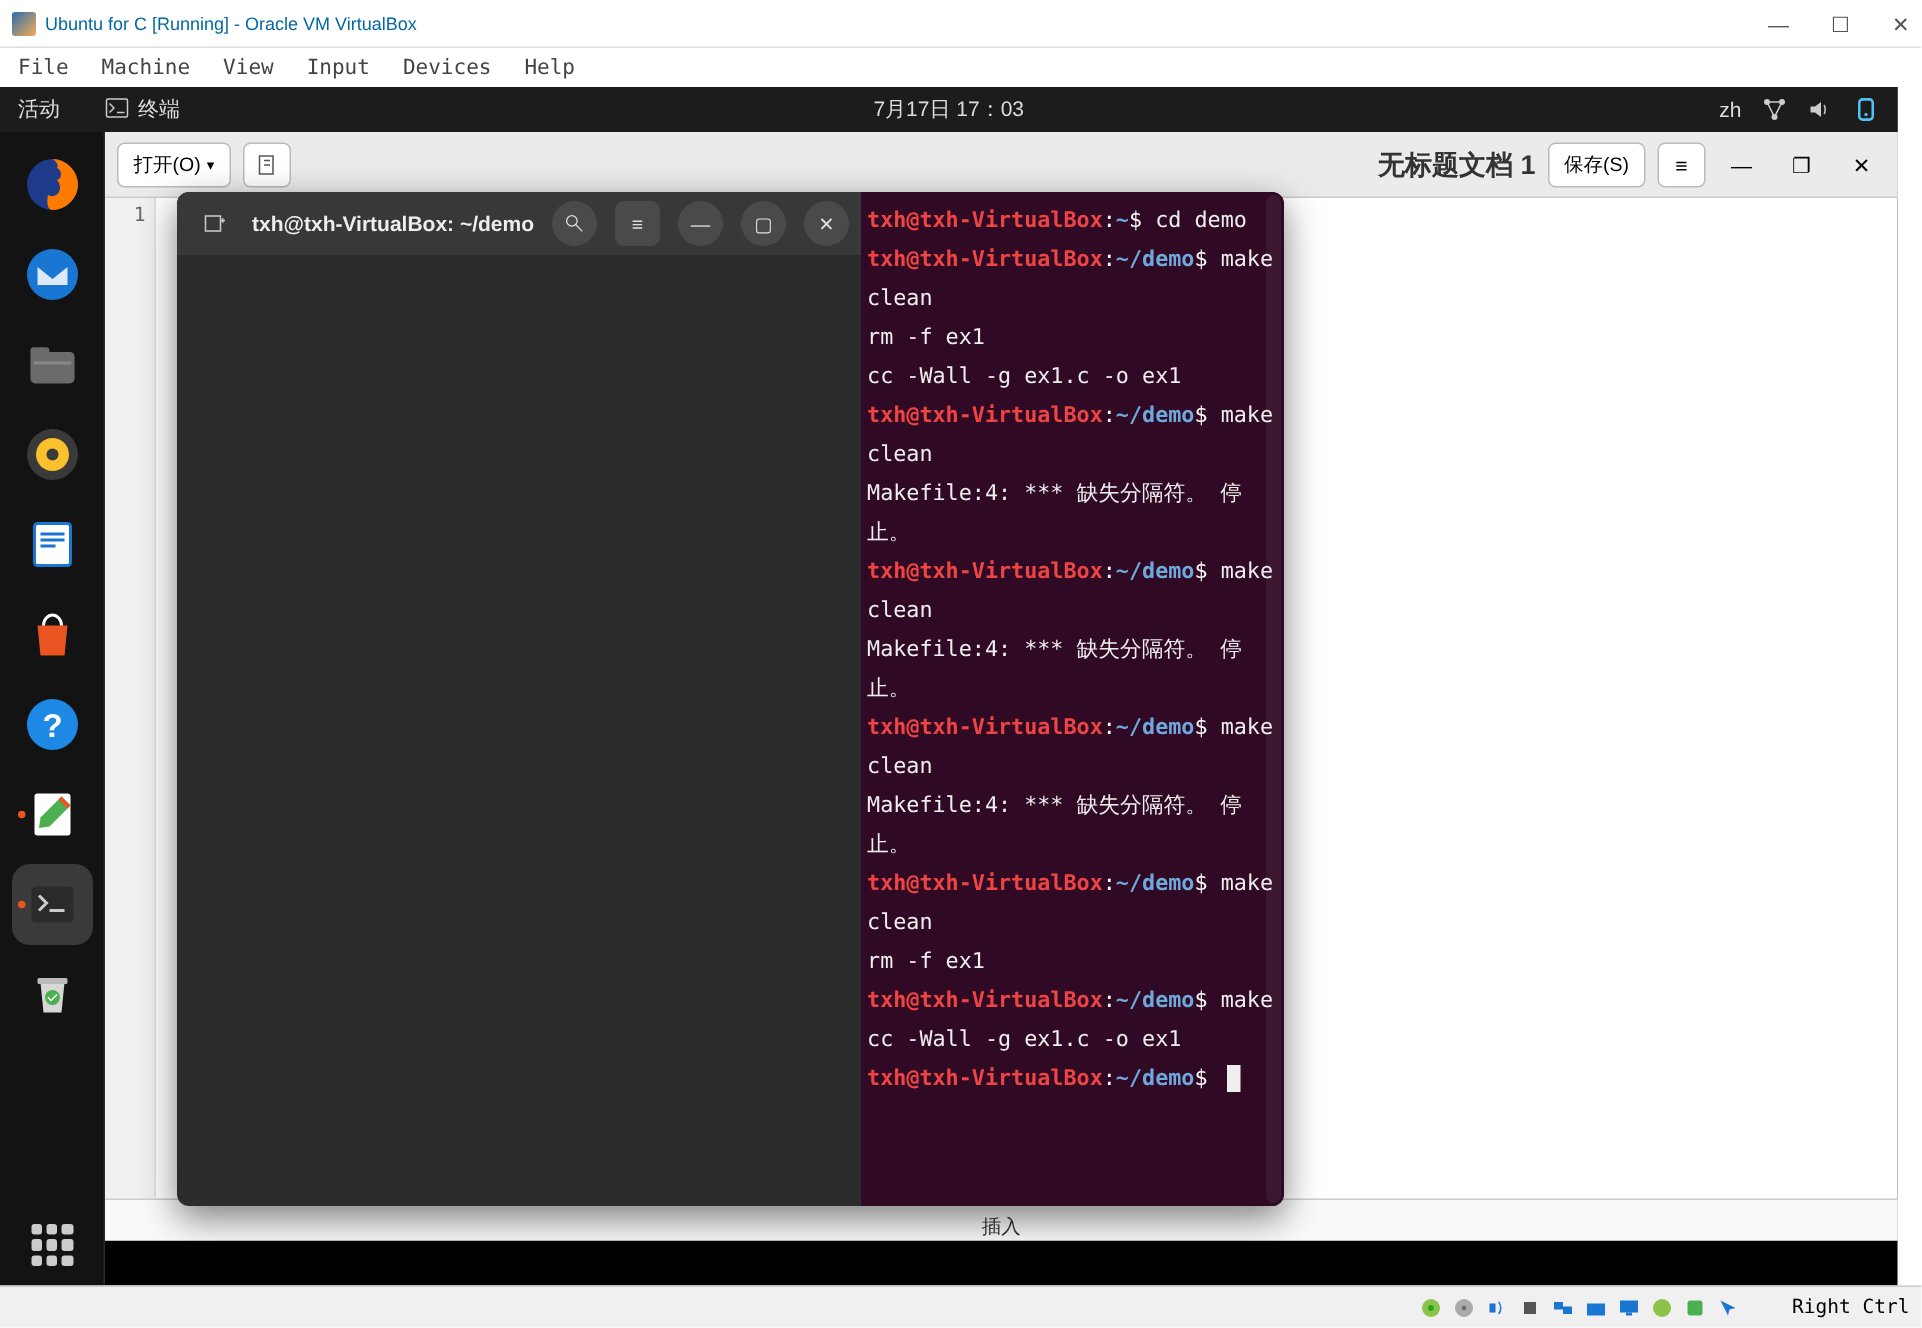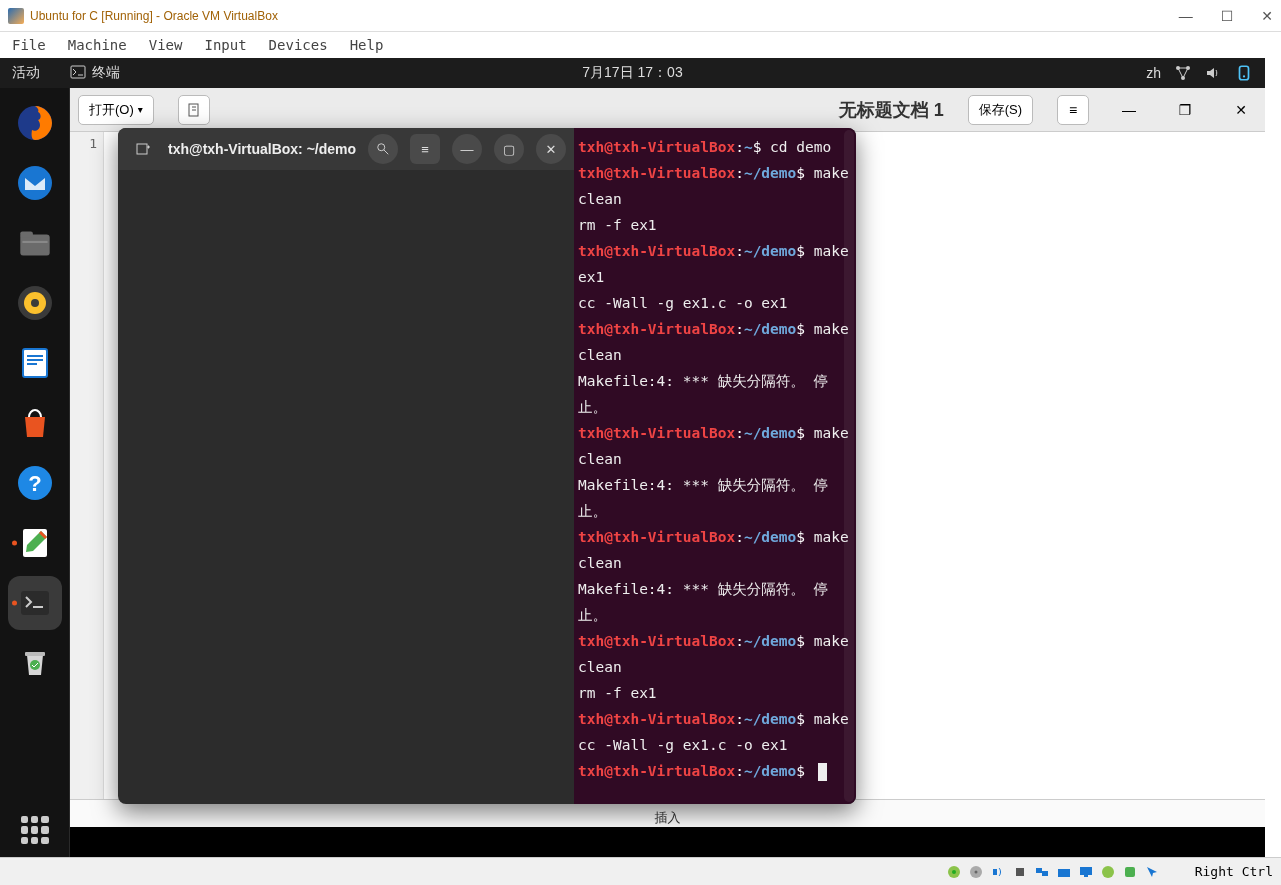--- a/index.html
+++ b/index.html
@@ -1,21 +1,21 @@
 <!DOCTYPE html>
 <html><head>
 <meta charset="utf-8">
 <style>
 * { margin: 0; padding: 0; box-sizing: border-box; }
 body { font-family: sans-serif; width: 1281px; height: 885px; background: #fff; overflow: hidden; position: relative; }
 
 
 .vbox-titlebar { height: 32px; background: #fff; display: flex; align-items: center; padding: 0 8px; border-bottom: 1px solid #ddd; }
 .vbox-titlebar .vbox-icon { width: 16px; height: 16px; margin-right: 6px; background: linear-gradient(135deg,#2b6cb0,#f6ad55); border-radius: 2px; }
-.vbox-titlebar .title { font-size: 12px; color: #a16207; }
+.vbox-titlebar .title { font-size: 12px; color: #0369a1; }
 .vbox-titlebar .winbtns { margin-left: auto; display: flex; gap: 28px; color: #555; }
 .vbox-titlebar .winbtns span { font-size: 14px; cursor: pointer; }
 
 .vbox-menubar { height: 26px; background: #fff; display: flex; align-items: center; padding: 0 6px; gap: 10px; font-family: monospace; font-size: 14px; color: #444; }
 .vbox-menubar span { padding: 2px 6px; cursor: pointer; }
 
 
 .guest { position: absolute; top: 58px; left: 0; right: 16px; height: 799px; background: #000; }
 
 
@@ -30,21 +30,21 @@
 .dock { position: absolute; top: 30px; left: 0; width: 70px; bottom: 0; background: rgba(20,20,20,0.95); border-right: 1px solid #2a2a2a; display: flex; flex-direction: column; align-items: center; padding-top: 8px; gap: 6px; }
 .dock .app { width: 54px; height: 54px; border-radius: 12px; display: flex; align-items: center; justify-content: center; cursor: pointer; position: relative; }
 .dock .app.active { background: #3a3a3a; }
 .dock .app .dot { position: absolute; left: 4px; top: 50%; width: 5px; height: 5px; background: #e95420; border-radius: 50%; transform: translateY(-50%); }
 .dock .spacer { flex: 1; }
 .dock .grid9 { width: 28px; height: 28px; display: grid; grid-template-columns: repeat(3,1fr); grid-template-rows: repeat(3,1fr); gap: 3px; }
 .dock .grid9 div { background: #ccc; border-radius: 2px; }
 
 
 .gedit { position: absolute; top: 30px; left: 70px; right: 0; bottom: 30px; background: #fff; display: flex; flex-direction: column; }
-.gedit-header { height: 44px; background: #ebebeb; border-bottom: 1px solid #ccc; display: flex; align-items: center; padding: 16px 8px; gap: 24px; }
+.gedit-header { height: 44px; background: #ebebeb; border-bottom: 1px solid #ccc; display: flex; align-items: center; padding: 16px 8px; gap: 8px; }
 .gedit-header .btn { background: #fff; border: 1px solid #bbb; border-radius: 5px; padding: 5px 10px; font-size: 13px; display: flex; align-items: center; gap: 4px; cursor: pointer; }
 .gedit-header .title { flex: 1; text-align: right; font-size: 18px; font-weight: bold; color: #333; }
 .gedit-header .icbtn { width: 32px; height: 30px; border: 1px solid #bbb; border-radius: 5px; background: #fff; display: flex; align-items: center; justify-content: center; cursor: pointer; font-size: 14px; }
 .gedit-body { flex: 1; display: flex; }
 .gedit-gutter { width: 34px; background: #f0f0f0; border-right: 1px solid #ddd; padding: 4px 6px; text-align: right; font-family: monospace; font-size: 13px; color: #666; }
 .gedit-status { height: 28px; border-top: 1px solid #ccc; display: flex; align-items: center; justify-content: flex-end; gap: 24px; padding: 0 14px; font-size: 13px; color: #333; background: #fafafa; flex-direction: column; }
 .gedit-status .sel { display: flex; align-items: center; gap: 4px; }
 .gedit-status .sel::after { content: "▾"; font-size: 10px; color: #888; }
 .gedit-status .sep { width: 1px; height: 16px; background: #ccc; }
 
@@ -264,21 +264,20 @@
       <div class="circbtn menub">≡</div>
       <div class="circbtn">—</div>
       <div class="circbtn">▢</div>
       <div class="circbtn">✕</div>
     </div>
     <div class="term-body" id="term-body">
       <div class="scroll"></div>
     <div><span class="t-user">txh@txh-VirtualBox</span><span class="t-white">:</span><span class="t-path">~</span><span class="t-white">$</span><span> cd demo</span></div>
         <div><span class="t-user">txh@txh-VirtualBox</span><span class="t-white">:</span><span class="t-path">~/demo</span><span class="t-white">$</span><span> make clean</span></div>
         <div>rm -f ex1</div>
-        <div><span class="t-user">txh@txh-VirtualBox</span><span class="t-white">:</span><span class="t-path">~/demo</span><span class="t-white">$</span><span> make ex1</span></div>
         <div>cc -Wall -g    ex1.c   -o ex1</div>
         <div><span class="t-user">txh@txh-VirtualBox</span><span class="t-white">:</span><span class="t-path">~/demo</span><span class="t-white">$</span><span> make clean</span></div>
         <div>Makefile:4: *** 缺失分隔符。 停止。</div>
         <div><span class="t-user">txh@txh-VirtualBox</span><span class="t-white">:</span><span class="t-path">~/demo</span><span class="t-white">$</span><span> make clean</span></div>
         <div>Makefile:4: *** 缺失分隔符。 停止。</div>
         <div><span class="t-user">txh@txh-VirtualBox</span><span class="t-white">:</span><span class="t-path">~/demo</span><span class="t-white">$</span><span> make clean</span></div>
         <div>Makefile:4: *** 缺失分隔符。 停止。</div>
         <div><span class="t-user">txh@txh-VirtualBox</span><span class="t-white">:</span><span class="t-path">~/demo</span><span class="t-white">$</span><span> make clean</span></div>
         <div>rm -f ex1</div>
         <div><span class="t-user">txh@txh-VirtualBox</span><span class="t-white">:</span><span class="t-path">~/demo</span><span class="t-white">$</span><span> make</span></div>

